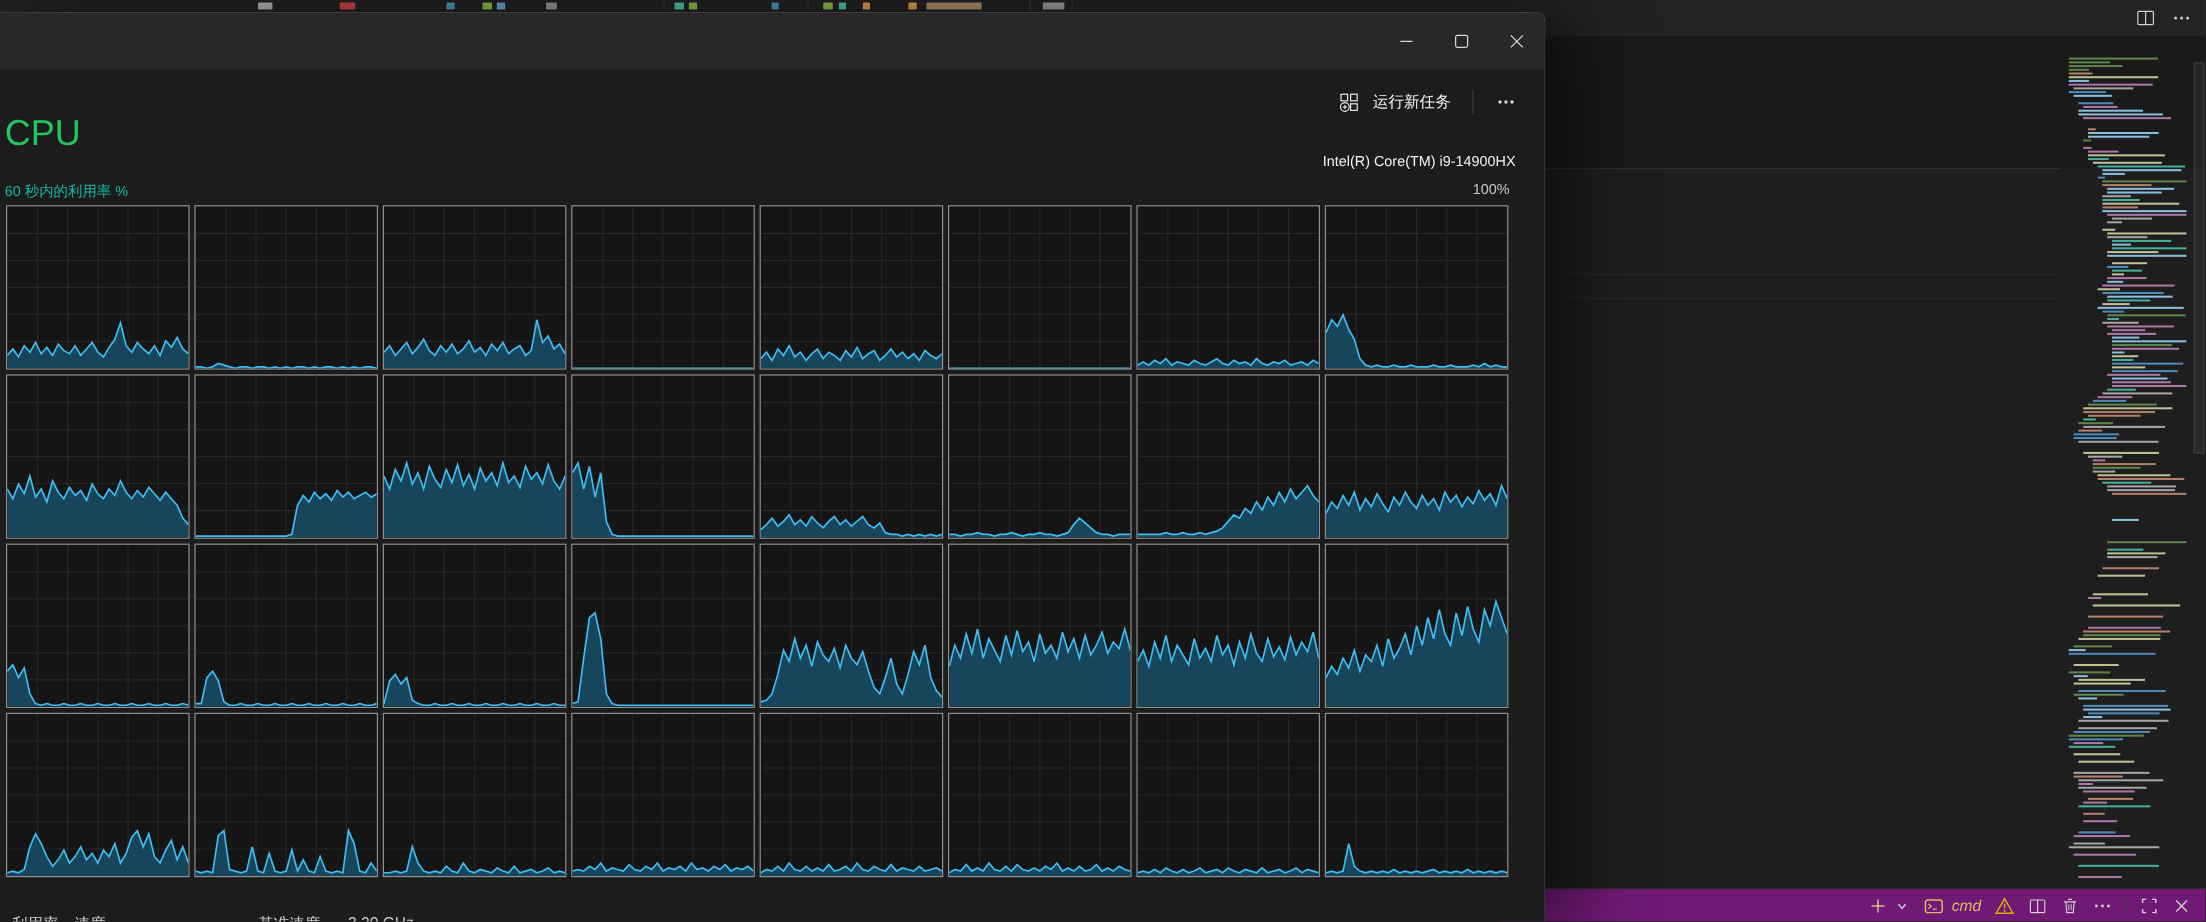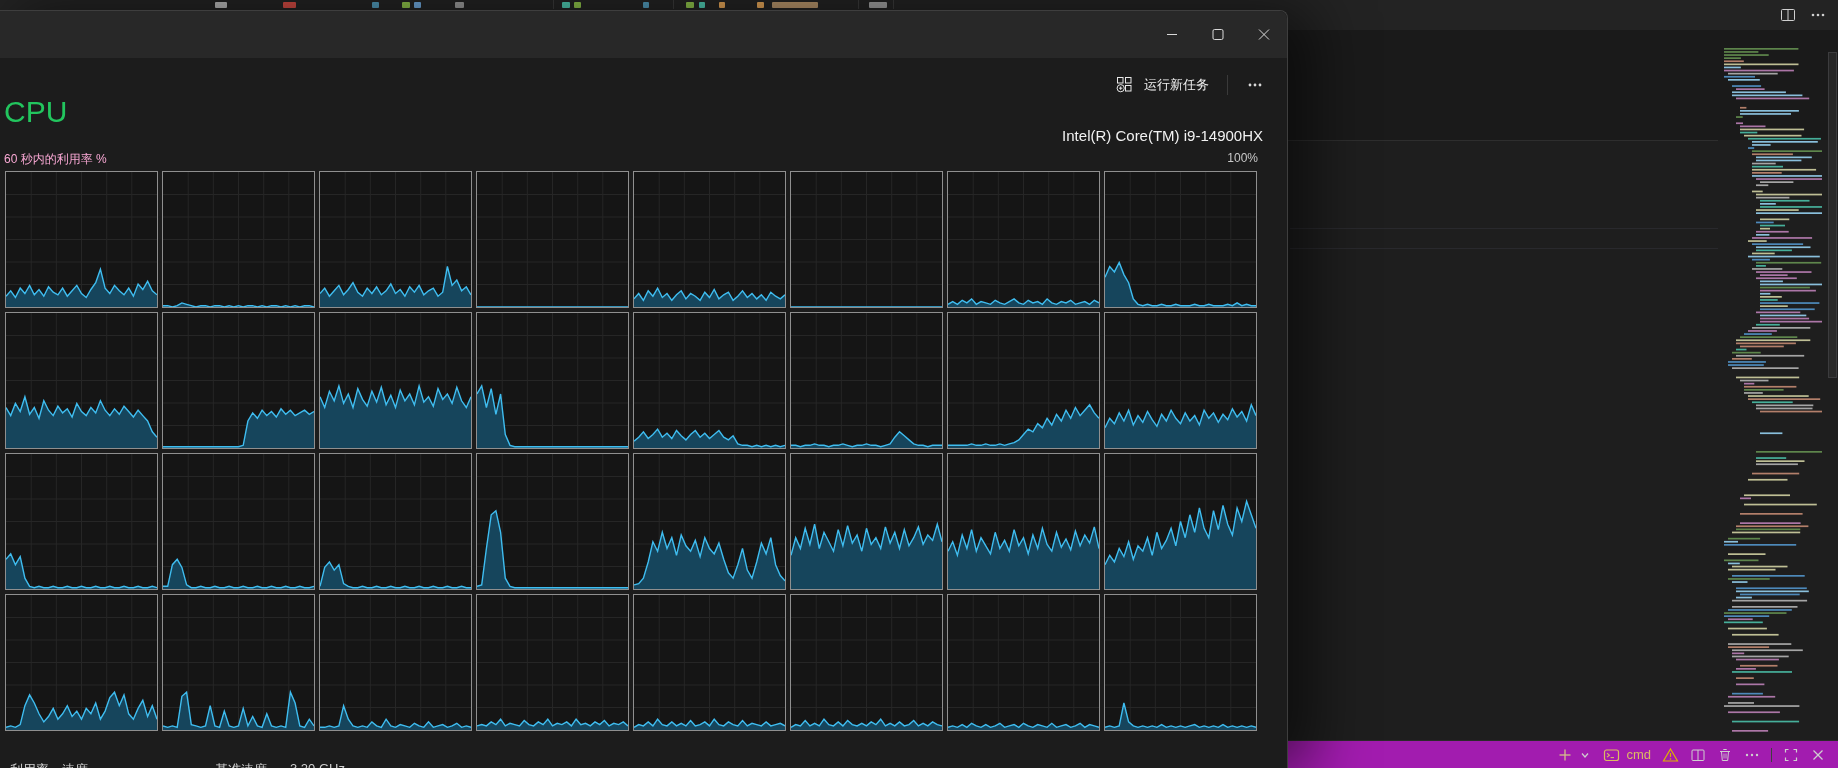--- a/index.html
+++ b/index.html
@@ -11,42 +11,42 @@
   .tab-sep{position:absolute;top:0;height:9px;width:1px;background:#3a3a3a;}
   .tab-frag{position:absolute;top:2px;height:6px;border-radius:1px;}
   #editor-actions{position:absolute;right:12px;top:0;height:30px;display:flex;align-items:center;gap:14px;}
   #editor-upper-band{left:1250px;top:30px;width:588px;height:110px;background:#1a1a1a;}
   #editor-divider{left:1288px;top:140px;width:430px;height:1px;background:#2e2e2e;}
   .current-line-edge{left:1290px;width:428px;height:1px;background:#29292d;}
   #minimap{left:1722px;top:44px;width:106px;height:692px;}
   #scrollbar{left:1828px;top:30px;width:10px;height:710px;}
   #scrollbar-thumb{position:absolute;left:0;top:22px;width:9px;height:326px;
       background:rgba(110,110,110,0.15);border:1px solid #3c3c3e;box-sizing:border-box;}
-  #terminal-bar{left:1250px;top:740px;width:588px;height:28px;background:#a21caf;
+  #terminal-bar{left:1250px;top:740px;width:588px;height:28px;background:#701a75;
       border-top:1px solid #2b2b2b;display:flex;align-items:center;justify-content:flex-end;
-      gap:11px;padding-right:12px;box-sizing:border-box;}
+      gap:11px;padding-right:12px;box-sizing:border-box;font-style:italic;}
   #terminal-bar .tlabel{font-size:13px;color:#ddba62;margin-left:-5px;}
   .tsep{width:1px;height:14px;background:#3f3f3f;}
   
   #tm-window{left:-10px;top:10px;width:1297px;height:760px;background:#1c1c1c;
       border:1px solid #3e3e3e;border-left:none;border-bottom:none;
       border-top-right-radius:8px;box-shadow:24px 0 60px rgba(0,0,0,0.55);
       overflow:hidden;z-index:5;}
   #tm-titlebar{position:absolute;left:0;top:0;width:100%;height:47px;background:#282828;
       border-top-right-radius:8px;}
   #tm-controls{position:absolute;right:0;top:0;height:47px;display:flex;}
   .tm-ctl{width:46px;height:47px;display:flex;align-items:center;justify-content:center;}
   #tm-runrow{position:absolute;top:56px;right:15px;height:36px;display:flex;align-items:center;gap:10px;}
-  #run-new-task{display:flex;gap:11px;padding:6px 8px;border-radius:4px;}
+  #run-new-task{display:flex;align-items:center;gap:11px;padding:6px 8px;border-radius:4px;}
   #run-new-task span{font-size:13px;color:#f0f0f0;}
   #tm-toolbar-divider{width:1px;height:20px;background:#3a3a3a;}
   #tm-more{padding:6px 8px;}
   #cpu-title{position:absolute;left:14px;top:84px;font-size:30px;font-weight:300;color:#22c55e;}
-  #cpu-proc{position:absolute;right:24px;top:116px;font-size:15px;color:#f2f2f2;}
-  #cpu-axis{position:absolute;left:14px;top:140px;font-size:12px;color:#f9a8d4;}
+  #cpu-proc{position:absolute;right:24px;top:116px;font-size:12px;color:#f2f2f2;}
+  #cpu-axis{position:absolute;left:14px;top:140px;font-size:12px;color:#14b8a6;}
   #cpu-max{position:absolute;right:29px;top:140px;font-size:12px;color:#c8c8c8;margin-left:44px;}
   #cpu-grid{position:absolute;left:15px;top:160px;display:grid;
       grid-template-columns:repeat(8,153px);grid-template-rows:repeat(4,137px);gap:4px;}
   .cpu-cell{box-sizing:border-box;width:153px;height:137px;border:1px solid #8f8f8f;background:#151515;}
   .cpu-cell svg{display:block;}
   #tm-footer{position:absolute;left:0;top:750px;width:100%;height:30px;font-size:13px;color:#d0d0d0;}
   #tm-footer span{position:absolute;top:0;}
   #f-util{left:20px;} #f-speed{left:72px;} #f-base{left:225px;} #f-baseval{left:300px;}
   svg.ic{display:block;}
 </style>

